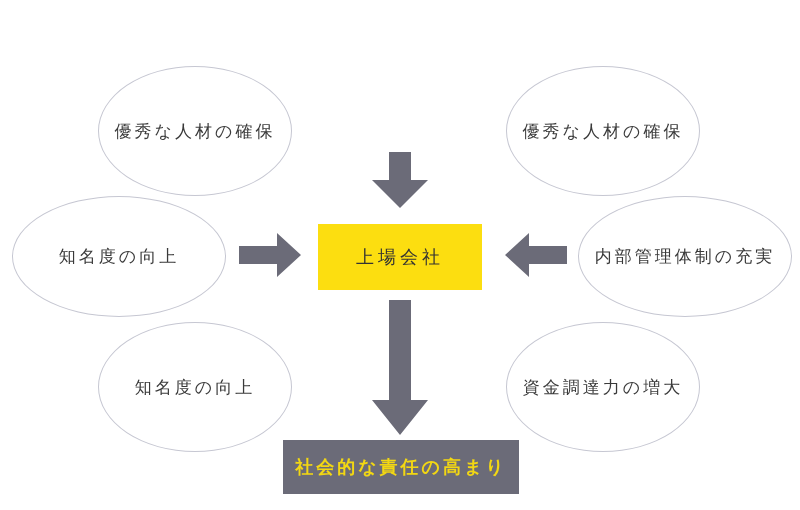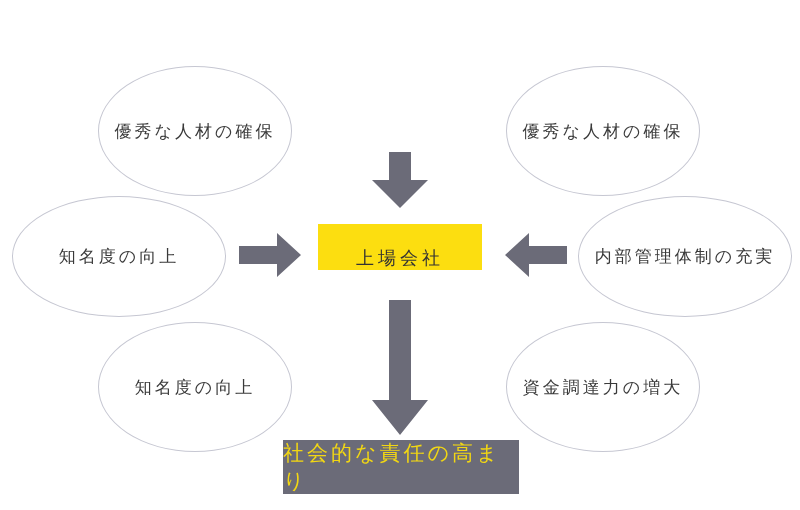--- a/index.html
+++ b/index.html
@@ -36,44 +36,45 @@
   .pos-financial-base { left: 98px;  top: 66px;  width: 194px; height: 130px; }
   .pos-management-org { left: 506px; top: 66px;  width: 194px; height: 130px; }
   .pos-credit         { left: 12px;  top: 196px; width: 214px; height: 121px; }
   .pos-internal       { left: 578px; top: 196px; width: 214px; height: 121px; }
   .pos-recognition    { left: 98px;  top: 322px; width: 194px; height: 130px; }
   .pos-talent         { left: 506px; top: 322px; width: 194px; height: 130px; }
 
   .center-box {
     position: absolute;
     left: 318px; top: 224px;
-    width: 164px; height: 46px;
+    width: 164px; height: 66px;
     background: var(--center-bg, #fcde10);
     display: flex;
-    align-items: flex-end;
+    align-items: center;
     justify-content: center;
   }
   .center-box span {
     font-size: 18px;
     letter-spacing: 4px;
     color: #333333;
   }
   .bottom-box {
     position: absolute;
     left: 283px; top: 440px;
     width: 236px; height: 54px;
     background: var(--bottom-bg, #6b6b78);
     display: flex;
     align-items: center;
     justify-content: center;
   }
   .bottom-box span {
-    font-size: 21px;
+    font-size: 18px;
     letter-spacing: 3px;
     color: var(--bottom-text, #f2d713);
+    font-weight: bold;
   }
   .arrow {
     position: absolute;
   }
   .arrow svg { display: block; }
   .arrow-down-top   { left: 372px; top: 152px; }
   .arrow-right-mid  { left: 239px; top: 233px; }
   .arrow-left-mid   { left: 505px; top: 233px; }
   .arrow-down-long  { left: 372px; top: 300px; }
 </style>

